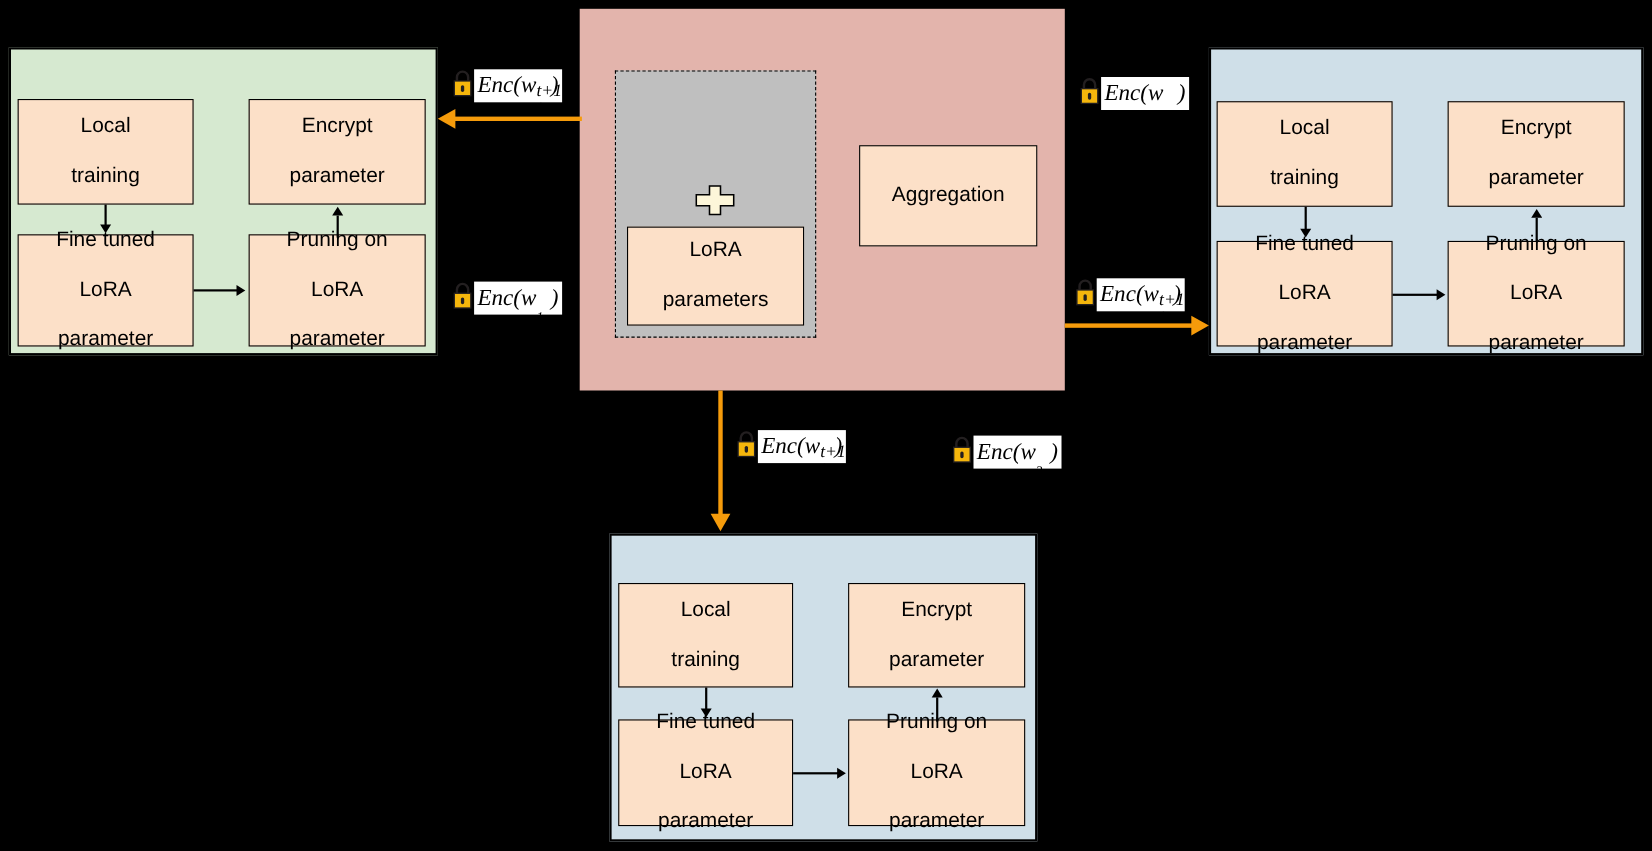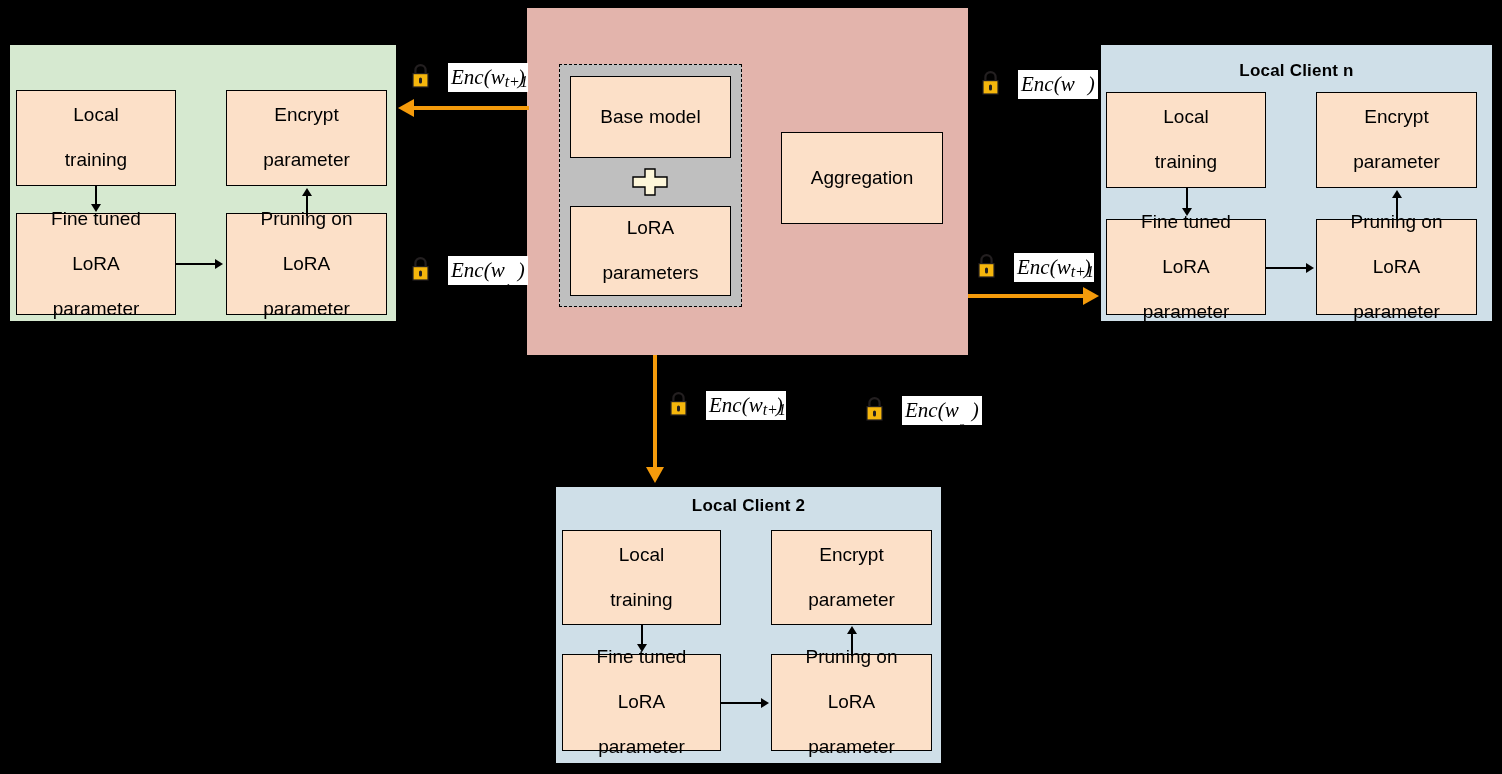--- a/index.html
+++ b/index.html
@@ -115,21 +115,21 @@
     border-top:5px solid transparent;
     border-bottom:5px solid transparent;
     border-left:8px solid #000;
   }
 
   
   .enc-label{
     position:absolute;
     display:flex;
     align-items:center;
-    gap:18px;
+    gap:1px;
     white-space:nowrap;
   }
   .lock-icon{display:block;flex:0 0 auto;}
   .enc-text{
     background:#ffffff;
     color:#000;
     font-family:"Liberation Serif", serif;
     font-style:italic;
     font-size:21px;
     line-height:1.05;
@@ -158,23 +158,20 @@
 </style>
 </head>
 <body>
 
 <div id="stage">
 
   <div id="server"></div>
 
   <div id="model-stack"></div>
 
-  <div class="pbox" style="left:570px;top:76px;width:161px;height:82px;">
-    <span>Base model</span>
-  </div>
 
   <div id="plus">
     <svg width="40" height="30" viewBox="0 0 40 30">
       <polygon points="15,2 25,2 25,10 37,10 37,20 25,20 25,28 15,28 15,20 3,20 3,10 15,10" fill="#fdf6d9" stroke="#000" stroke-width="1.4"></polygon>
     </svg>
   </div>
 
   <div class="pbox" style="left:570px;top:206px;width:161px;height:90px;">
     <span>
       <span>LoRA</span><br>
@@ -216,21 +213,20 @@
   </div>
 
   <div class="conn conn-v" style="left:95px;top:186px;height:20px;"></div>
   <div class="chead ch-down" style="left:91px;top:204px;"></div>
   <div class="conn conn-h" style="left:176px;top:263px;width:40px;"></div>
   <div class="chead ch-right" style="left:215px;top:259px;"></div>
   <div class="conn conn-v" style="left:306px;top:196px;height:20px;"></div>
   <div class="chead ch-up" style="left:302px;top:188px;"></div>
 
   <div class="client-panel" style="left:1099px;top:43px;width:395px;height:280px;background:#cfdfe8;"></div>
-  <div class="client-title" style="left:1099px;top:61px;width:395px;">Local Client n</div>
 
   <div class="pbox" style="left:1106px;top:92px;width:160px;height:96px;">
     <span>
       <span>Local</span><br>
       <span>training</span>
     </span>
   </div>
   <div class="pbox" style="left:1316px;top:92px;width:161px;height:96px;">
     <span>
       <span>Encrypt</span><br>
@@ -252,21 +248,20 @@
     </span>
   </div>
   <div class="conn conn-v" style="left:1186px;top:188px;height:22px;"></div>
   <div class="chead ch-down" style="left:1182px;top:208px;"></div>
   <div class="conn conn-h" style="left:1266px;top:267px;width:42px;"></div>
   <div class="chead ch-right" style="left:1306px;top:263px;"></div>
   <div class="conn conn-v" style="left:1396px;top:198px;height:22px;"></div>
   <div class="chead ch-up" style="left:1392px;top:190px;"></div>
 
   <div class="client-panel" style="left:554px;top:485px;width:389px;height:280px;background:#cfdfe8;"></div>
-  <div class="client-title" style="left:554px;top:496px;width:389px;">Local Client 2</div>
 
   <div class="pbox" style="left:562px;top:530px;width:159px;height:95px;">
     <span>
       <span>Local</span><br>
       <span>training</span>
     </span>
   </div>
   <div class="pbox" style="left:771px;top:530px;width:161px;height:95px;">
     <span>
       <span>Encrypt</span><br>

